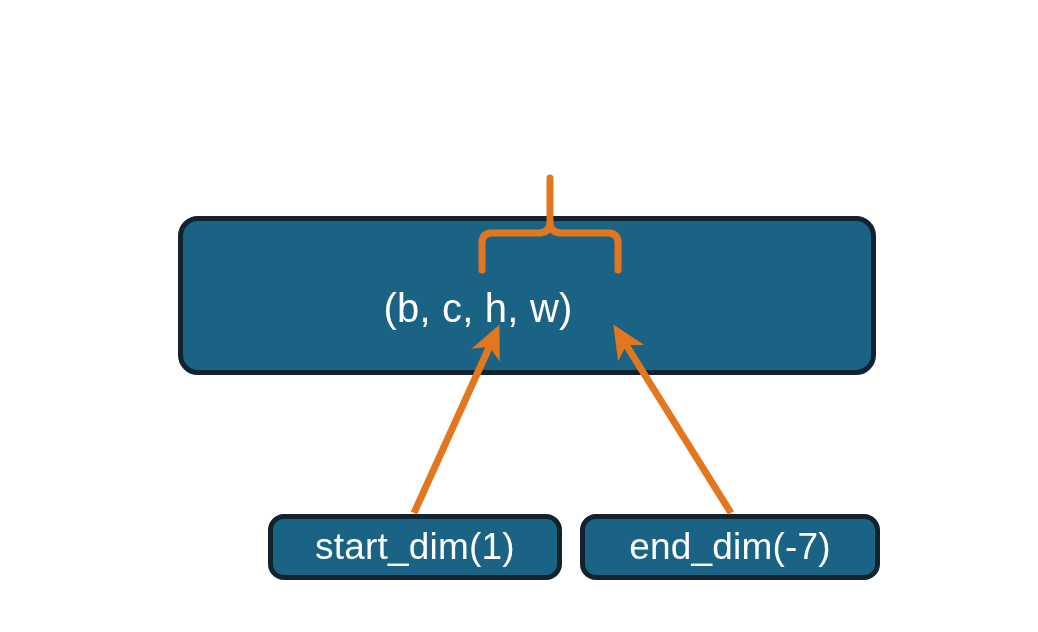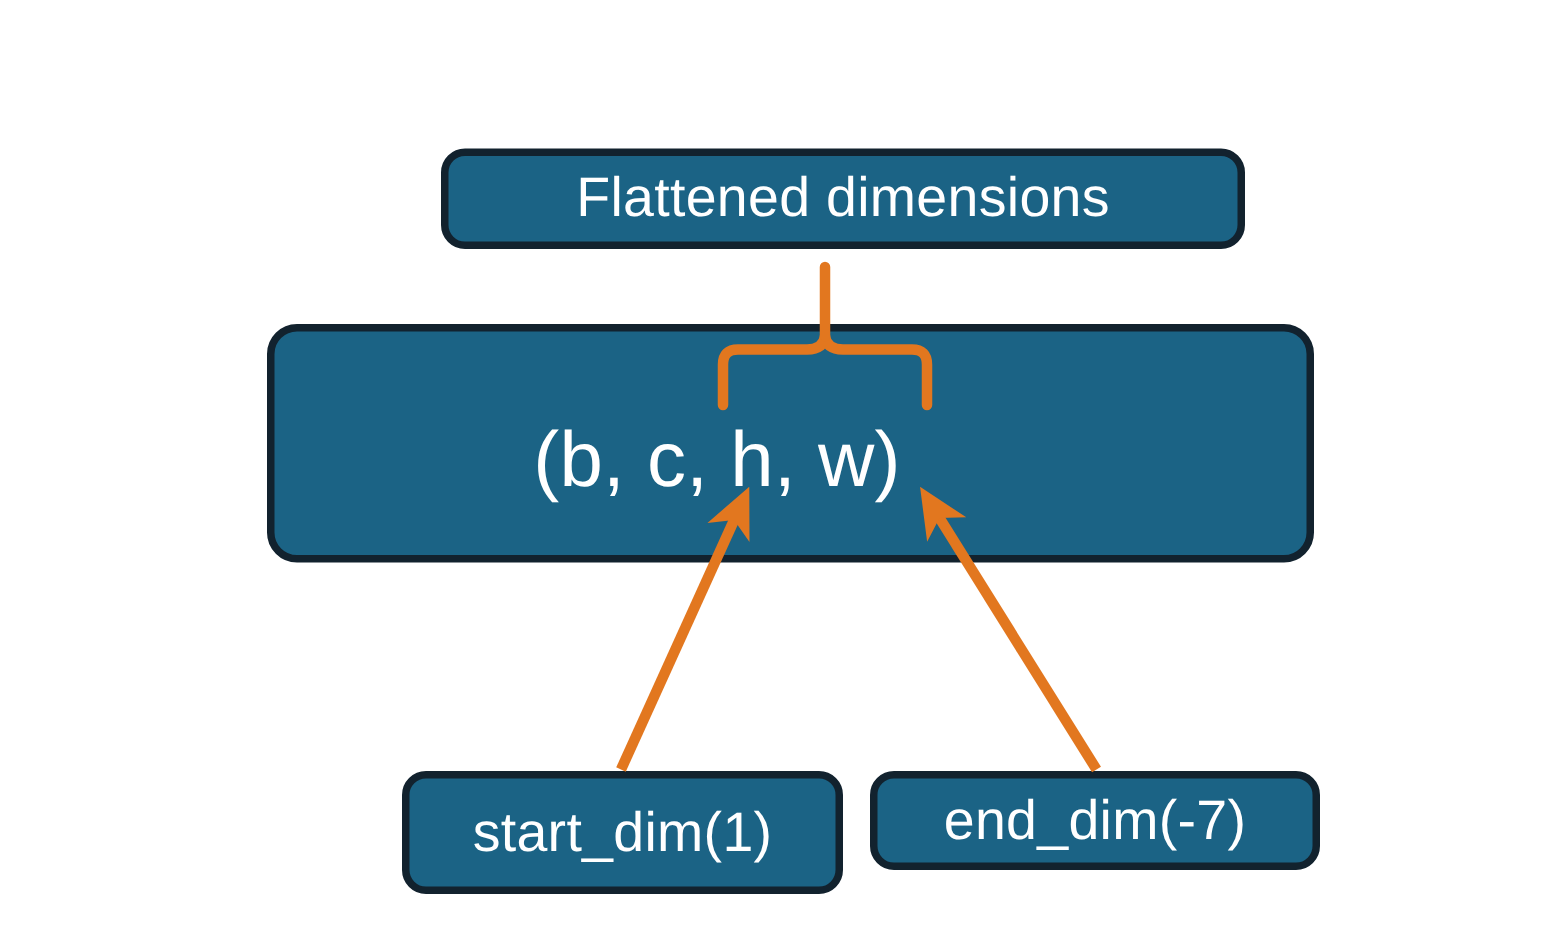--- a/index.html
+++ b/index.html
@@ -52,30 +52,30 @@
   #box-shape {
     left: 178px;
     top: 216px;
     width: 698px;
     height: 159px;
     border-radius: 20px;
     align-items: center;
     justify-content: center;
   }
   #box-shape .node-label {
-    font-size: 52px;
+    font-size: 40px;
     transform: translate(-49px, 12px);
   }
 
   
   #box-start-dim {
     left: 268px;
     top: 514px;
     width: 294px;
-    height: 82px;
+    height: 66px;
     justify-content: center;
   }
   #box-end-dim {
     left: 580px;
     top: 514px;
     width: 300px;
     height: 66px;
   }
   #box-start-dim .node-label,
   #box-end-dim .node-label { font-size: 37px; }
@@ -89,23 +89,20 @@
     height: 632px;
     z-index: 2;
     pointer-events: none;
   }
 </style>
 </head>
 <body>
 
 <div id="canvas">
 
-  <div class="node" id="box-flattened">
-    <span class="node-label">Flattened dimensions</span>
-  </div>
 
   <div class="node" id="box-shape">
     <span class="node-label">(b, c, h, w)</span>
   </div>
 
   <div class="node" id="box-start-dim">
     <span class="node-label">start_dim(1)</span>
   </div>
 
   <div class="node" id="box-end-dim">

